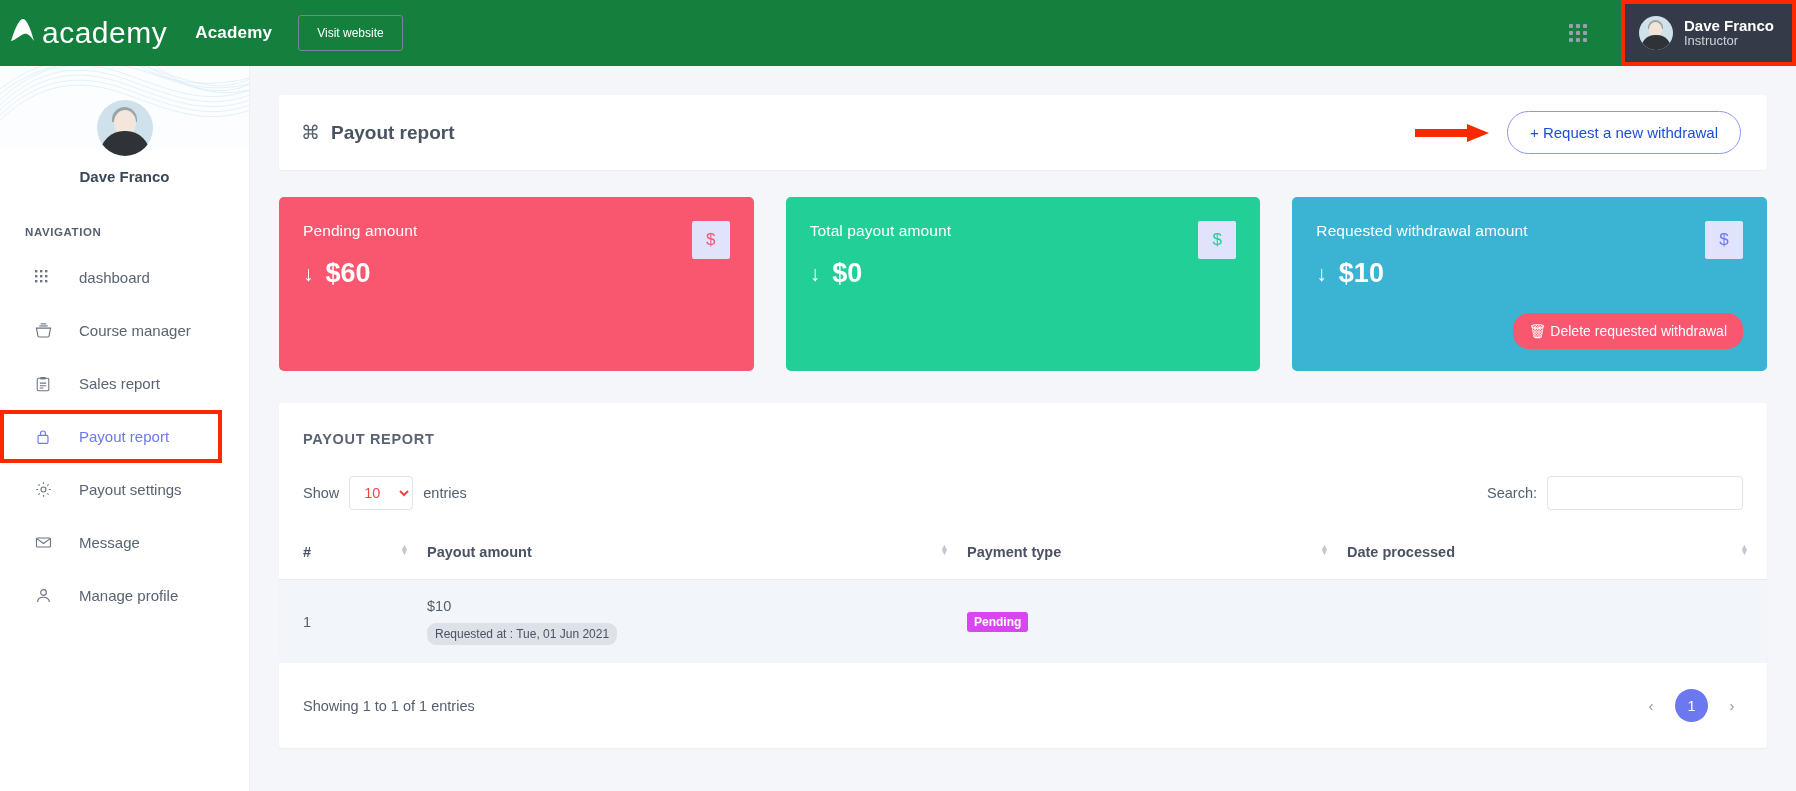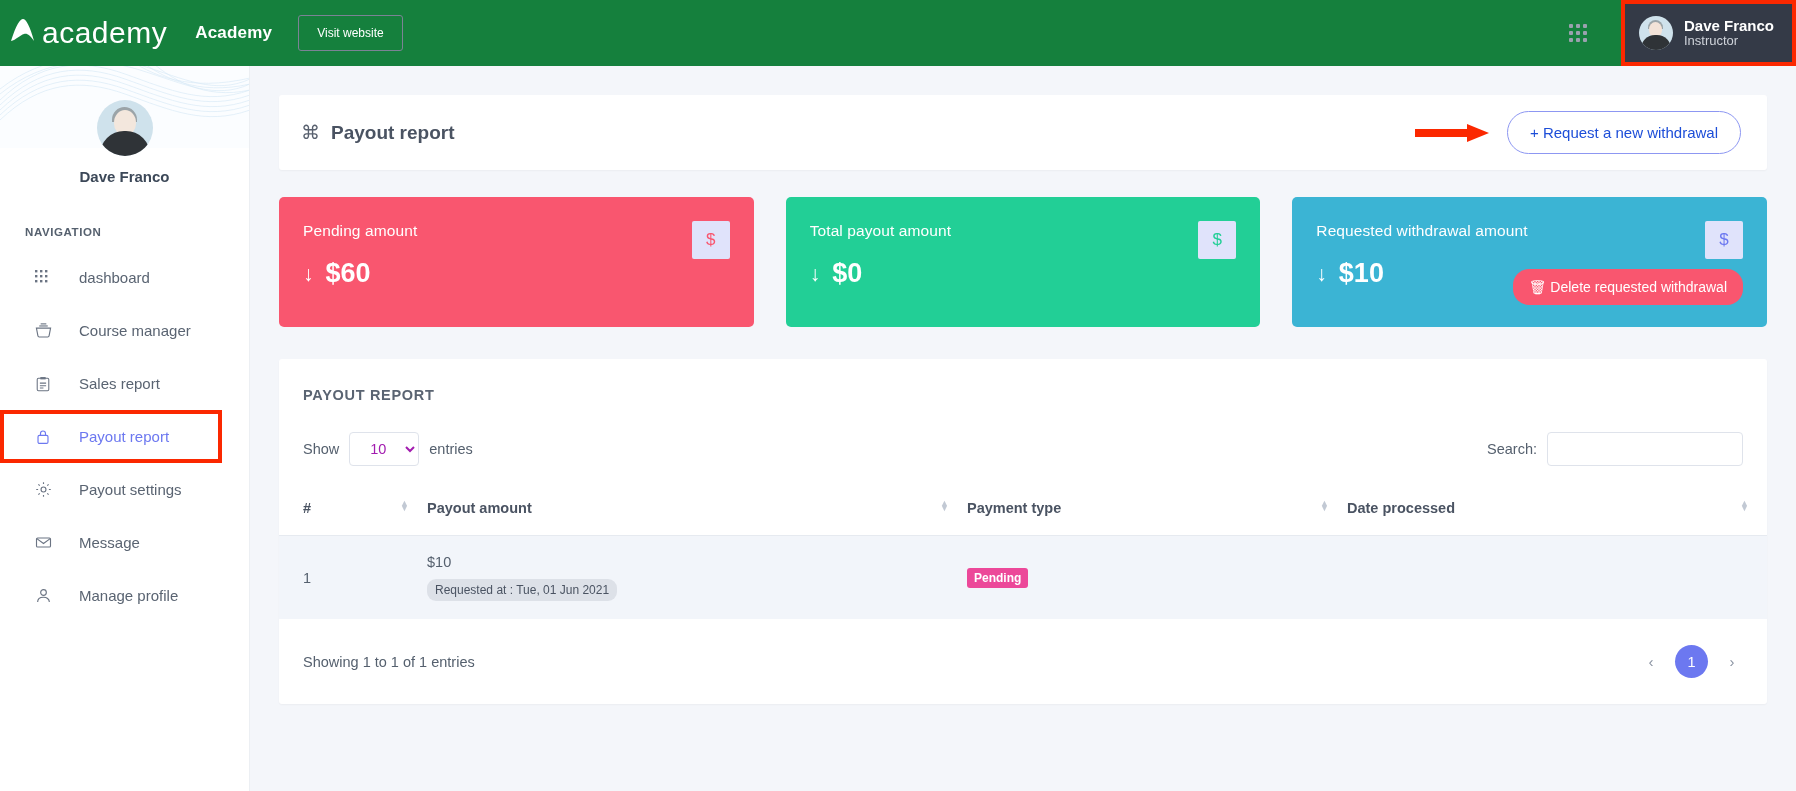--- a/index.html
+++ b/index.html
@@ -156,21 +156,21 @@
     white-space: nowrap;
   }
 
   
   .stats {
     display: flex; gap: 32px;
     margin: 27px 29px 0 29px;
   }
   .stat {
     flex: 1;
-    height: 130px;
+    height: 174px;
     border-radius: 5px;
     position: relative;
     padding: 25px 24px 0 24px;
     color: #fff;
     overflow: hidden;
   }
   .stat-label { font-size: 15.5px; font-weight: 400; letter-spacing: .1px; }
   .stat-value {
     margin-top: 18px;
     font-size: 27px; font-weight: bold;
@@ -202,22 +202,22 @@
   .table-controls {
     display: flex; align-items: center;
     padding: 29px 24px 0 24px;
   }
   .show-entries { display: flex; align-items: center; font-size: 14.5px; color: #55606e; }
   .entries-select {
     margin: 0 10px;
     border: 1px solid #dfe3eb;
     border-radius: 4px;
     font-size: 14.5px;
-    padding: 7px 7px 7px 16px;
-    color: #a21caf;
+    padding: 7px 7px 7px 10px;
+    color: #ef4444;
     font-family: inherit;
     background: #fff;
     cursor: pointer;
   }
   .search-wrap { margin-left: auto; display: flex; align-items: center; font-size: 14.5px; color: #55606e; }
   .search-input {
     margin-left: 10px;
     width: 196px; height: 34px;
     border: 1px solid #dfe3eb; border-radius: 4px;
     font-family: inherit; font-size: 14px;
@@ -254,21 +254,21 @@
     display: inline-block;
     margin-top: 9px;
     background: #dde1e8;
     color: #4a5362;
     font-size: 12px;
     padding: 4px 8px;
     border-radius: 9px;
   }
   .pending-badge {
     display: inline-block;
-    background: #ec4899; color: #fff;
+    background: #d946ef; color: #fff;
     font-size: 12px; font-weight: bold;
     padding: 3px 7px; border-radius: 3px;
   }
 
   .table-foot {
     display: flex; align-items: center;
     padding: 26px 24px 0 24px;
   }
   .foot-info { font-size: 14.5px; color: #55606e; }
   .pager { margin-left: auto; display: flex; align-items: center; gap: 13px; }

